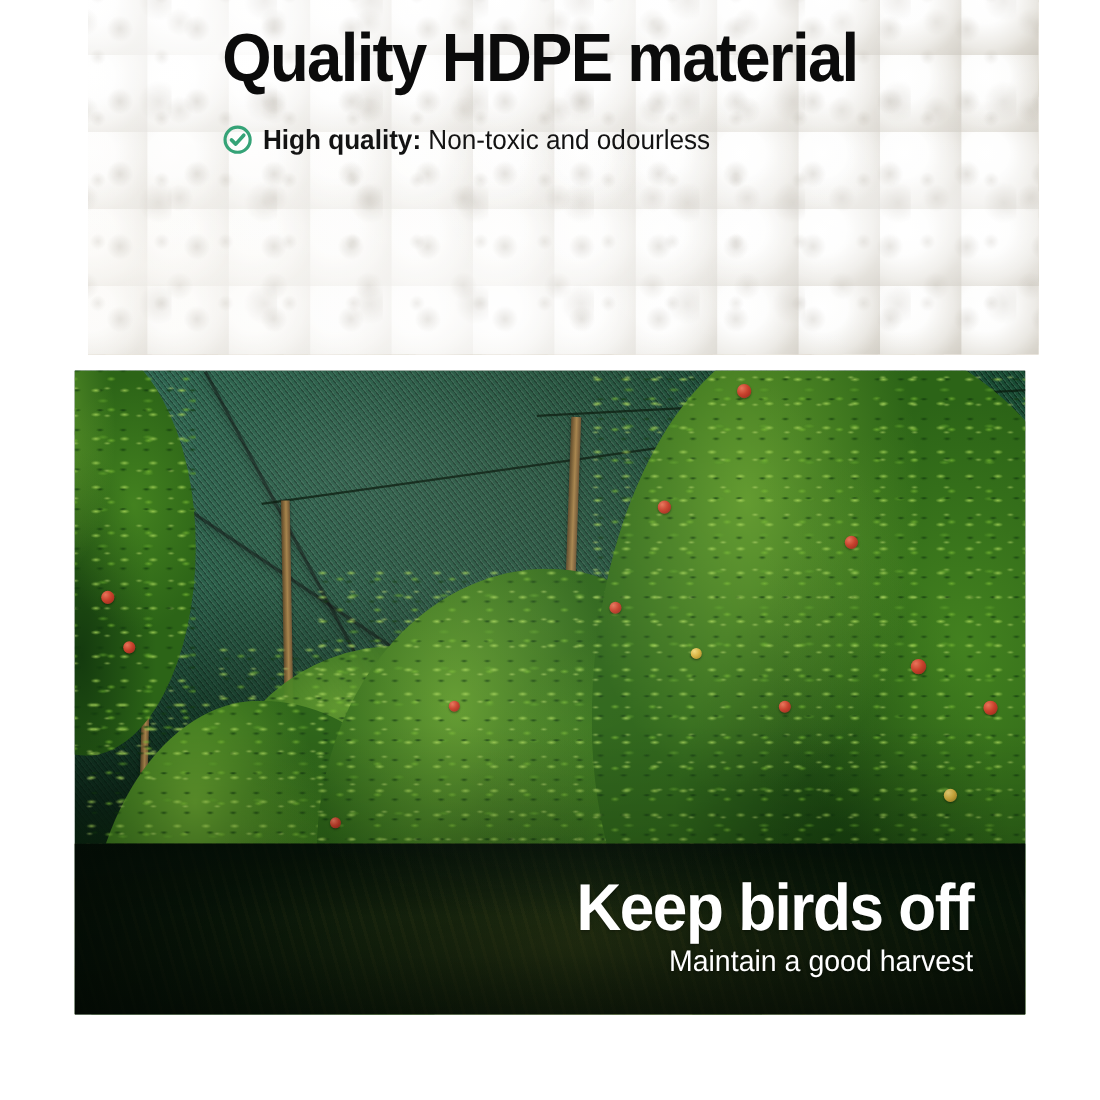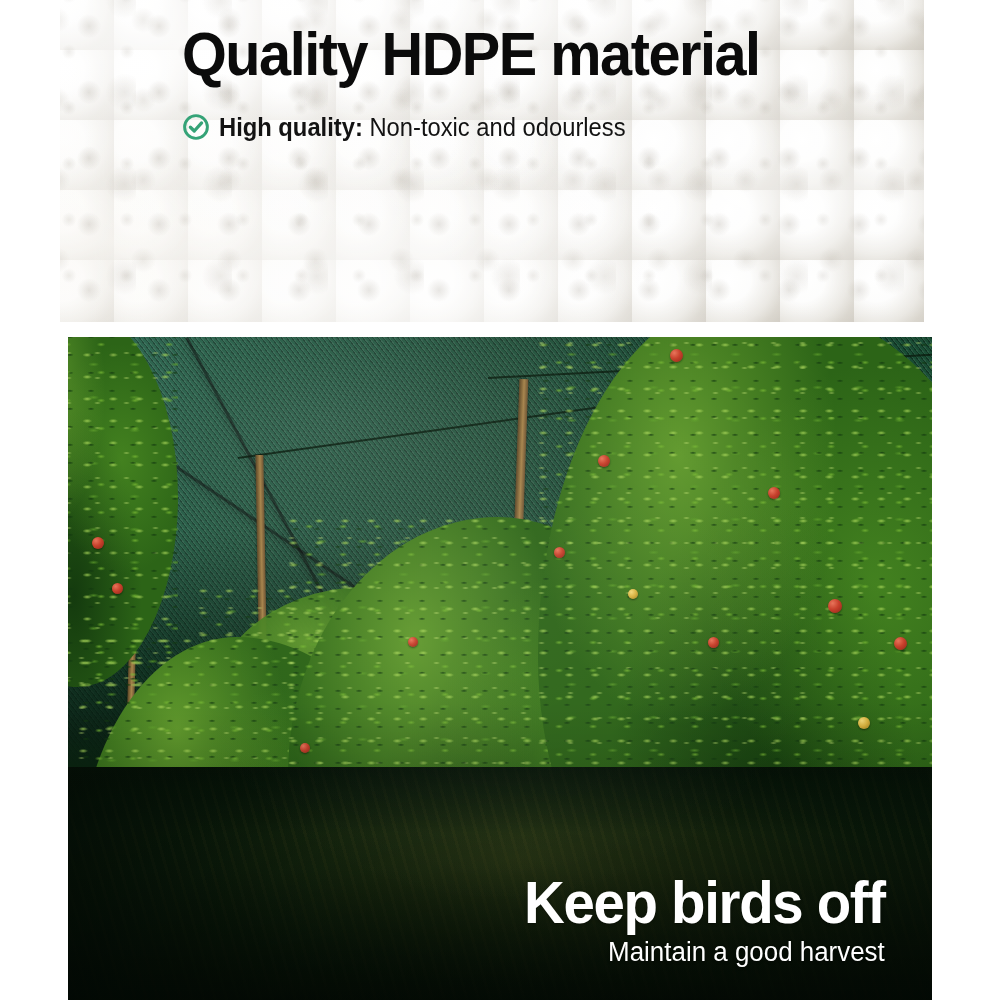--- a/index.html
+++ b/index.html
@@ -20,21 +20,21 @@
     position: absolute;
     left: 0; top: 0;
     width: 1000px;
     height: 1000px;
     background: #ffffff;
   }
 
   
   .panel-top {
     position: absolute;
-    left: 60px;
+    left: 80px;
     top: 0px;
     width: 864px;
     height: 322px;
     overflow: hidden;
     background: #a16207;
   }
 
   .pellets {
     position: absolute;
     left: -20px; top: -20px;
@@ -136,21 +136,21 @@
   .bullet-text .lead {
     font-weight: bold;
   }
 
   
   .panel-bottom {
     position: absolute;
     left: 68px;
     top: 337px;
     width: 864px;
-    height: 663px;
+    height: 585px;
     overflow: hidden;
     background: #0d2a13;
   }
 
   
   .netting {
     position: absolute;
     left: 0; top: 0;
     width: 864px; height: 430px;
     background-color: #1d5239;

